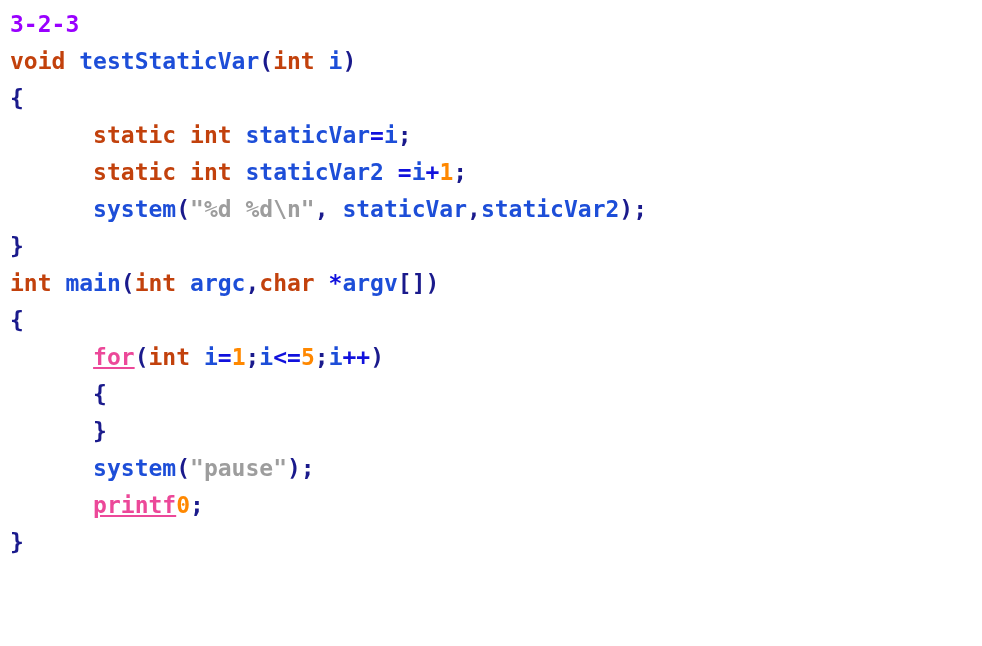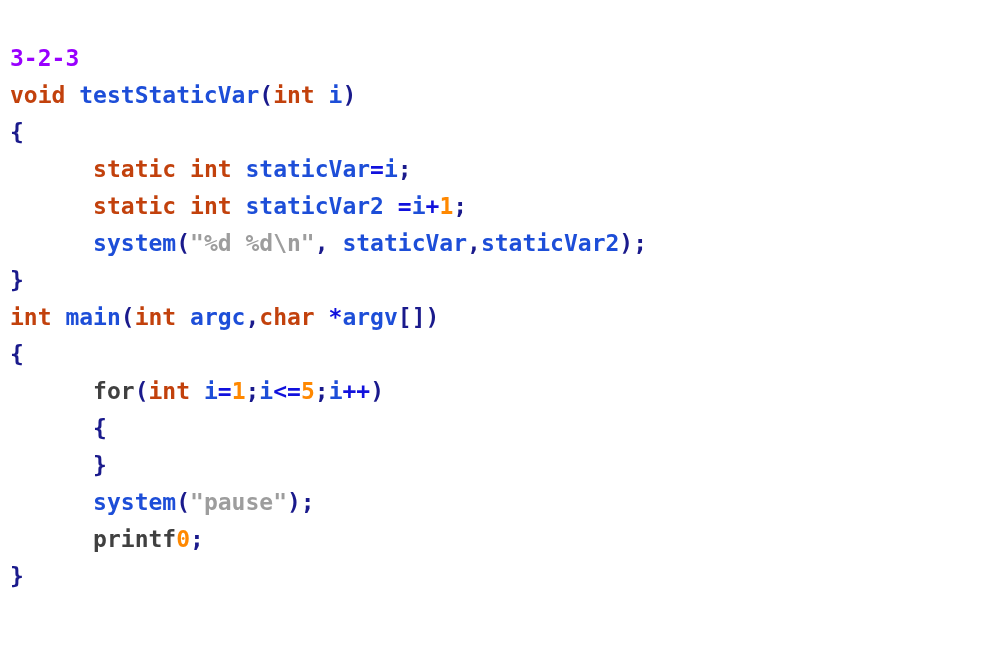--- a/index.html
+++ b/index.html
@@ -7,36 +7,35 @@
     padding: 0;
     background: #ffffff;
   }
   body {
     width: 982px;
     height: 646px;
     overflow: hidden;
     font-family: "DejaVu Sans Mono", "Liberation Mono", monospace;
   }
   #code-listing {
-    padding: 16px 0 0 10px;
+    padding: 6px 0 0 10px;
     box-sizing: border-box;
-    margin-top: 24px;
   }
   .code-line {
     height: 37px;
     line-height: 37px;
     font-size: 23px;
     font-weight: bold;
     white-space: pre;
     color: #000000;
     letter-spacing: 0px;
   }
   
   .t-type    { color: #c2410c; }
-  .t-ctrl    { color: #404040; }
+  .t-ctrl    { color: #ec4899; text-decoration: underline; }
   .t-op      { color: #1111dd; }
   .t-punct   { color: #1a1a8c; }
   .t-brace   { color: #1a1a8c; }
   .t-num     { color: #ff8800; }
   .t-str     { color: #9d9d9d; }
   .t-id      { color: #1d4ed8; }
   .t-head    { color: #9900ff; }
   .t-plain   { color: #000000; }
 </style>
 </head>

